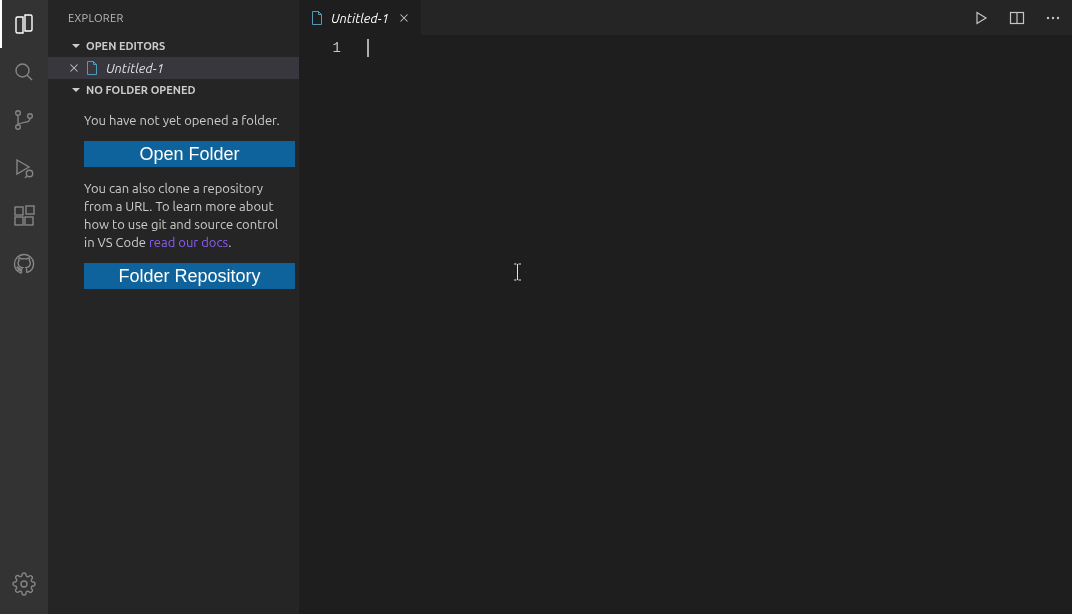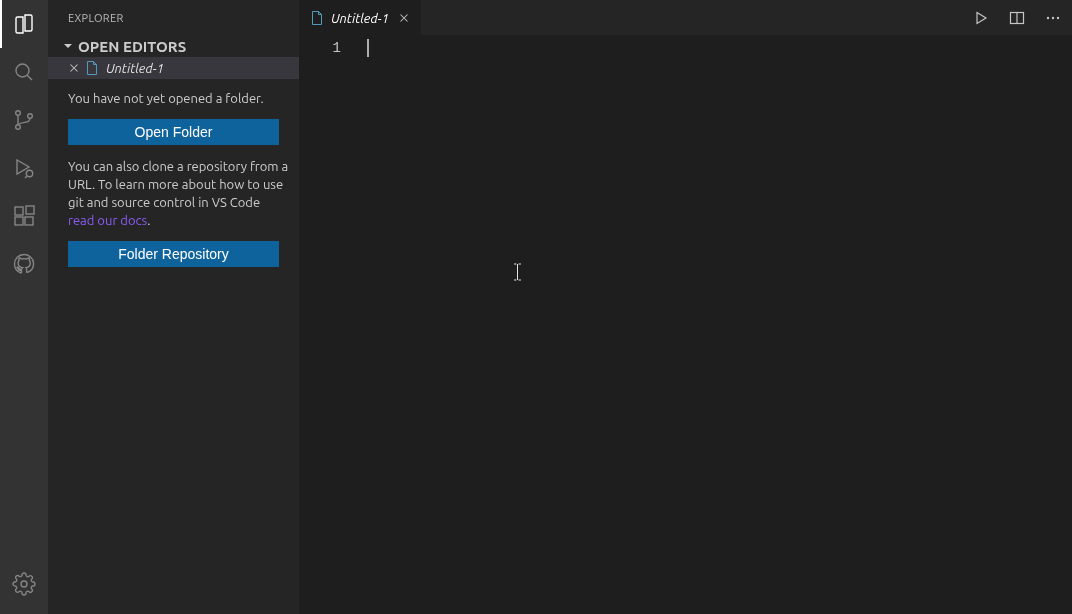--- a/index.html
+++ b/index.html
@@ -61,56 +61,56 @@
     display: flex;
     align-items: center;
     font-size: 11px;
     color: #bbbbbb;
     letter-spacing: 0.3px;
   }
   .section-header {
     height: 22px;
     display: flex;
     align-items: center;
-    padding-left: 12px;
-    font-size: 15px;
+    padding-left: 20px;
+    font-size: 11px;
     font-weight: 700;
     color: #ccc;
     cursor: pointer;
   }
   .section-header .chev { margin-right: 2px; display: inline-flex; }
   .open-editor-row {
     height: 22px;
     display: flex;
     align-items: center;
     padding-left: 18px;
     background: #37373d;
     font-style: italic;
     color: #e0e0e0;
     cursor: pointer;
   }
   .open-editor-row .close { width: 16px; height:16px; display:inline-flex; align-items:center; justify-content:center; margin-right:2px; color:#c5c5c5;}
   .open-editor-row .file-icon { margin-right: 6px; color:#519aba; display:inline-flex; }
   .folder-body {
-    padding: 10px 10px 0 20px;
+    padding: 10px 10px 0 36px;
     font-size: 13px;
     color: #ccc;
   }
   .folder-body p { line-height: 18px; margin-bottom: 12px; }
   .folder-body a { color: #8b5cf6; text-decoration: none; cursor:pointer; }
   .btn {
     display: block;
     width: 211px;
     height: 26px;
     line-height: 26px;
     text-align: center;
     background: #0e639c;
     color: #fff;
     border: none;
-    font-size: 14px;
+    font-size: 18px;
     cursor: pointer;
     margin-bottom: 12px;
   }
 
   
   .editor-group {
     flex: 1;
     display: flex;
     flex-direction: column;
     background: #1e1e1e;
@@ -259,20 +259,28 @@
     </span>
     <span class="file-icon">
       <svg width="16" height="16" viewBox="0 0 16 16" fill="none" stroke="currentColor" stroke-width="1">
           <path d="M3.5 1.5h6l3 3v10h-9z"></path>
           <path d="M9.5 1.5v3h3"></path>
         </svg>
     </span>
     <span>Untitled-1</span>
   </div>
 
+  <div class="section-header">
+    <span class="chev">
+      <svg width="16" height="16" viewBox="0 0 16 16">
+          <path fill="currentColor" d="M4 6l4 4 4-4z"></path>
+        </svg>
+    </span>
+    <span>NO FOLDER OPENED</span>
+  </div>
 
   <div class="folder-body">
     <p>You have not yet opened a folder.</p>
     <button class="btn">Open Folder</button>
     <p>
       <span>You can also clone a repository from a URL. To learn more about how to use git and source control in VS Code </span><a>read our docs</a><span>.</span>
     </p>
     <button class="btn">Folder Repository</button>
   </div>
 </div>

